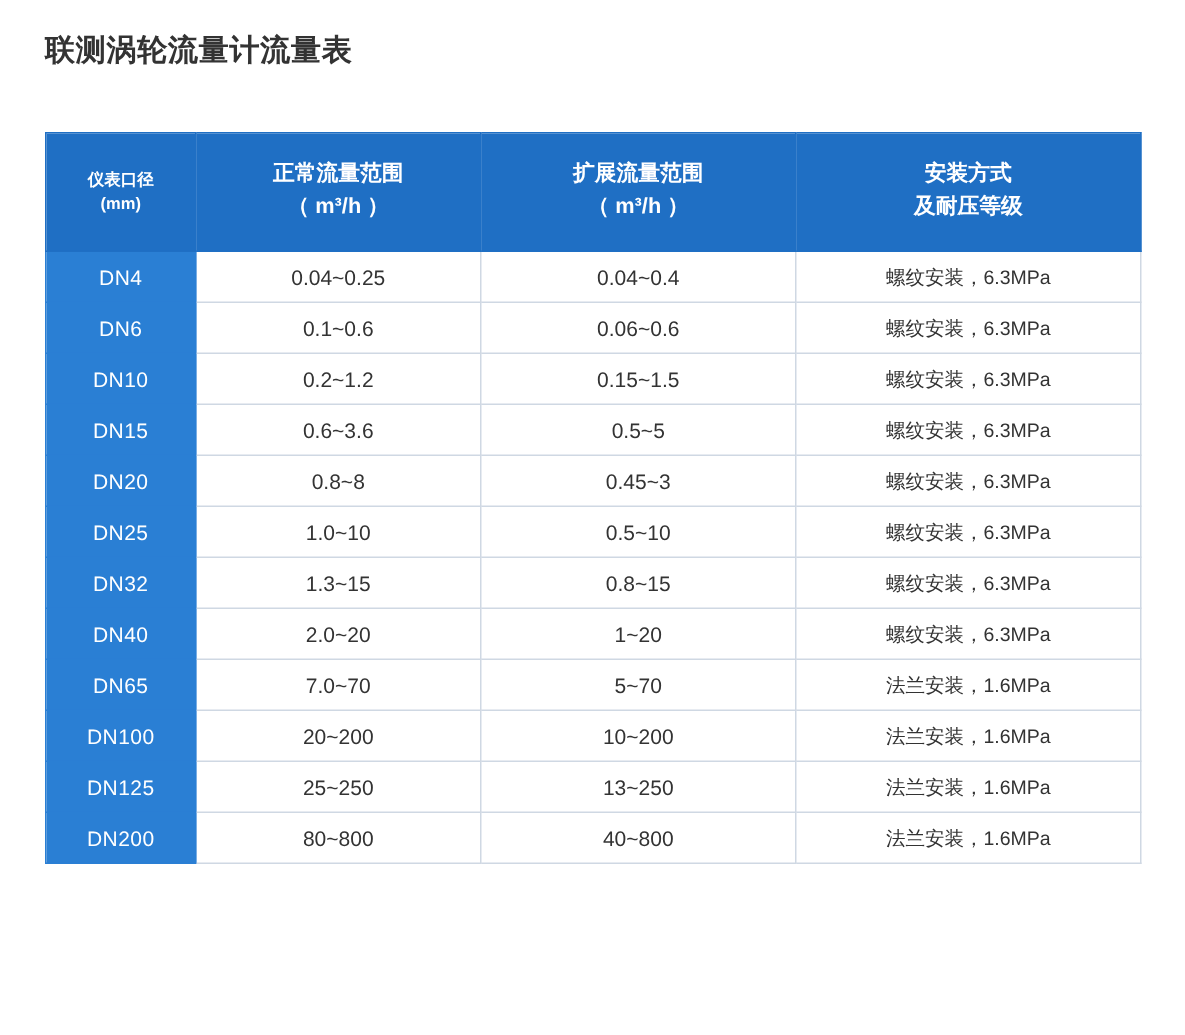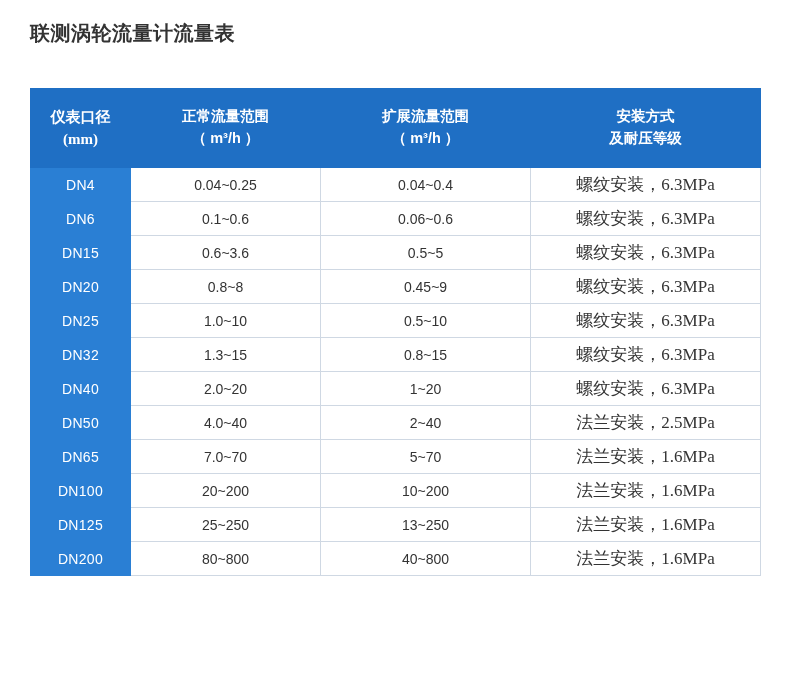--- a/index.html
+++ b/index.html
@@ -55,22 +55,21 @@
     vertical-align: middle;
     height: 70px;
     border: 1px solid #1f6fc4;
     line-height: 1.5;
     padding: 4px 2px;
   }
   table.spec thead th .hdr-line {
     display: block;
   }
   table.spec thead th.small {
-    font-size: 15px;
-    font-family: Liberation Serif, serif;
+    font-size: 11px;
   }
   table.spec tbody td {
     height: 33px;
     font-size: 14px;
     text-align: center;
     vertical-align: middle;
     border: 1px solid #cfd8e3;
     padding: 0 3px;
     color: #333333;
     background: #ffffff;
@@ -80,22 +79,21 @@
     color: #ffffff;
     font-weight: normal;
     font-size: 14px;
     border: 1px solid #2a7fd4;
     letter-spacing: 0.3px;
   }
   table.spec tbody tr:nth-child(even) td.dn {
     background: #2a7fd4;
   }
   table.spec tbody td.install {
-    font-size: 17px;
-    font-family: Liberation Serif, serif;
+    font-size: 13px;
   }
 </style>
 </head>
 <body>
 
 <div class="page">
 
   <div class="title">联测涡轮流量计流量表</div>
 
   <div class="table-wrap">
@@ -133,29 +131,35 @@
           <td>0.04~0.4</td>
           <td class="install">螺纹安装，6.3MPa</td>
         </tr>
         <tr>
           <td class="dn">DN6</td>
           <td>0.1~0.6</td>
           <td>0.06~0.6</td>
           <td class="install">螺纹安装，6.3MPa</td>
         </tr>
         <tr>
+          <td class="dn">DN10</td>
+          <td>0.2~1.2</td>
+          <td>0.15~1.5</td>
+          <td class="install">螺纹安装，6.3MPa</td>
+        </tr>
+        <tr>
           <td class="dn">DN15</td>
           <td>0.6~3.6</td>
           <td>0.5~5</td>
           <td class="install">螺纹安装，6.3MPa</td>
         </tr>
         <tr>
           <td class="dn">DN20</td>
           <td>0.8~8</td>
-          <td>0.45~9</td>
+          <td>0.45~3</td>
           <td class="install">螺纹安装，6.3MPa</td>
         </tr>
         <tr>
           <td class="dn">DN25</td>
           <td>1.0~10</td>
           <td>0.5~10</td>
           <td class="install">螺纹安装，6.3MPa</td>
         </tr>
         <tr>
           <td class="dn">DN32</td>
@@ -163,26 +167,20 @@
           <td>0.8~15</td>
           <td class="install">螺纹安装，6.3MPa</td>
         </tr>
         <tr>
           <td class="dn">DN40</td>
           <td>2.0~20</td>
           <td>1~20</td>
           <td class="install">螺纹安装，6.3MPa</td>
         </tr>
         <tr>
-          <td class="dn">DN50</td>
-          <td>4.0~40</td>
-          <td>2~40</td>
-          <td class="install">法兰安装，2.5MPa</td>
-        </tr>
-        <tr>
           <td class="dn">DN65</td>
           <td>7.0~70</td>
           <td>5~70</td>
           <td class="install">法兰安装，1.6MPa</td>
         </tr>
         <tr>
           <td class="dn">DN100</td>
           <td>20~200</td>
           <td>10~200</td>
           <td class="install">法兰安装，1.6MPa</td>

